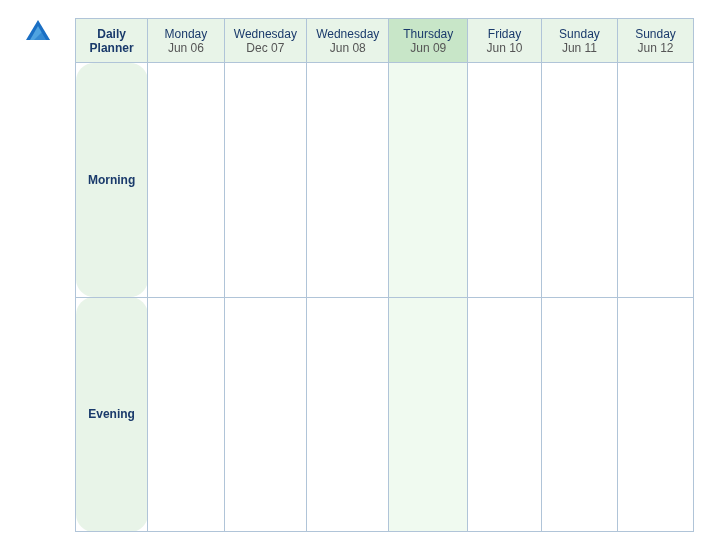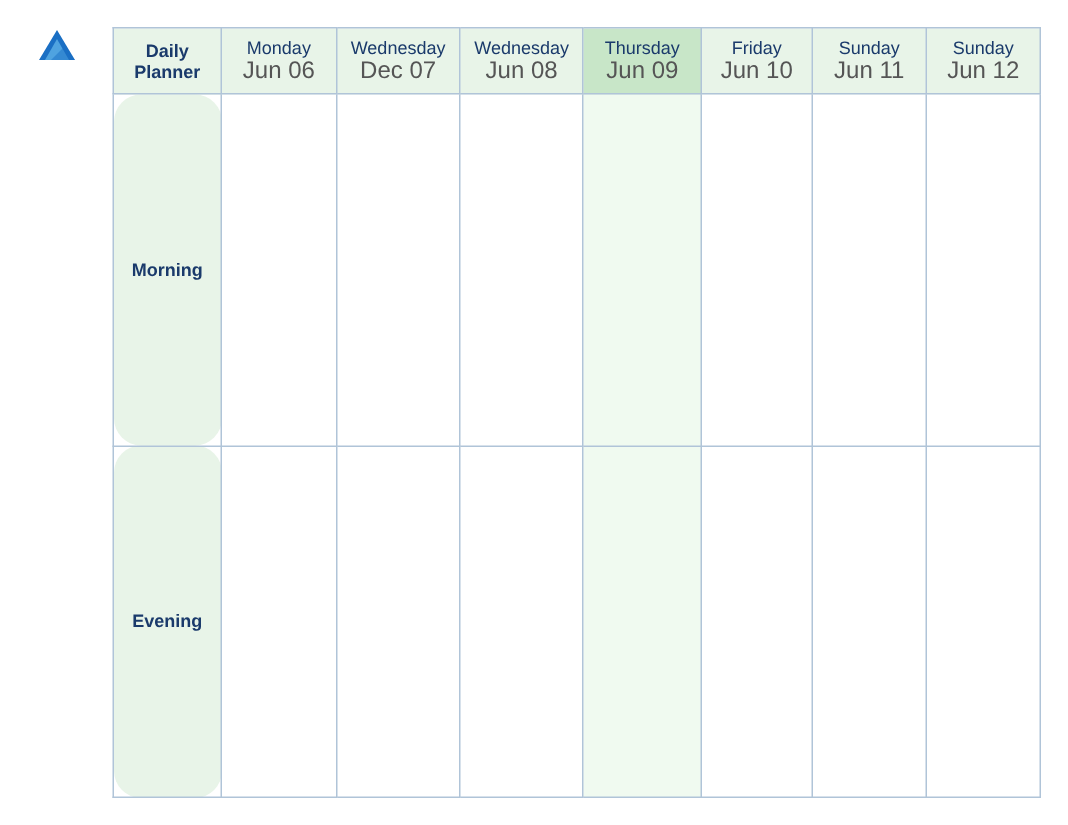--- a/index.html
+++ b/index.html
@@ -81,21 +81,21 @@
       color: #333;
       height: 44px;
     }
     .header-cell .day-name {
       font-size: 12px;
       font-weight: normal;
       color: #1a3a6b;
       display: block;
     }
     .header-cell .day-date {
-      font-size: 16px;
+      font-size: 12px;
       color: #555;
       font-weight: normal;
       display: block;
     }
     .header-cell.daily-planner-header {
       color: #1a3a6b;
       font-size: 12px;
       font-weight: bold;
     }
     .highlighted-header {

